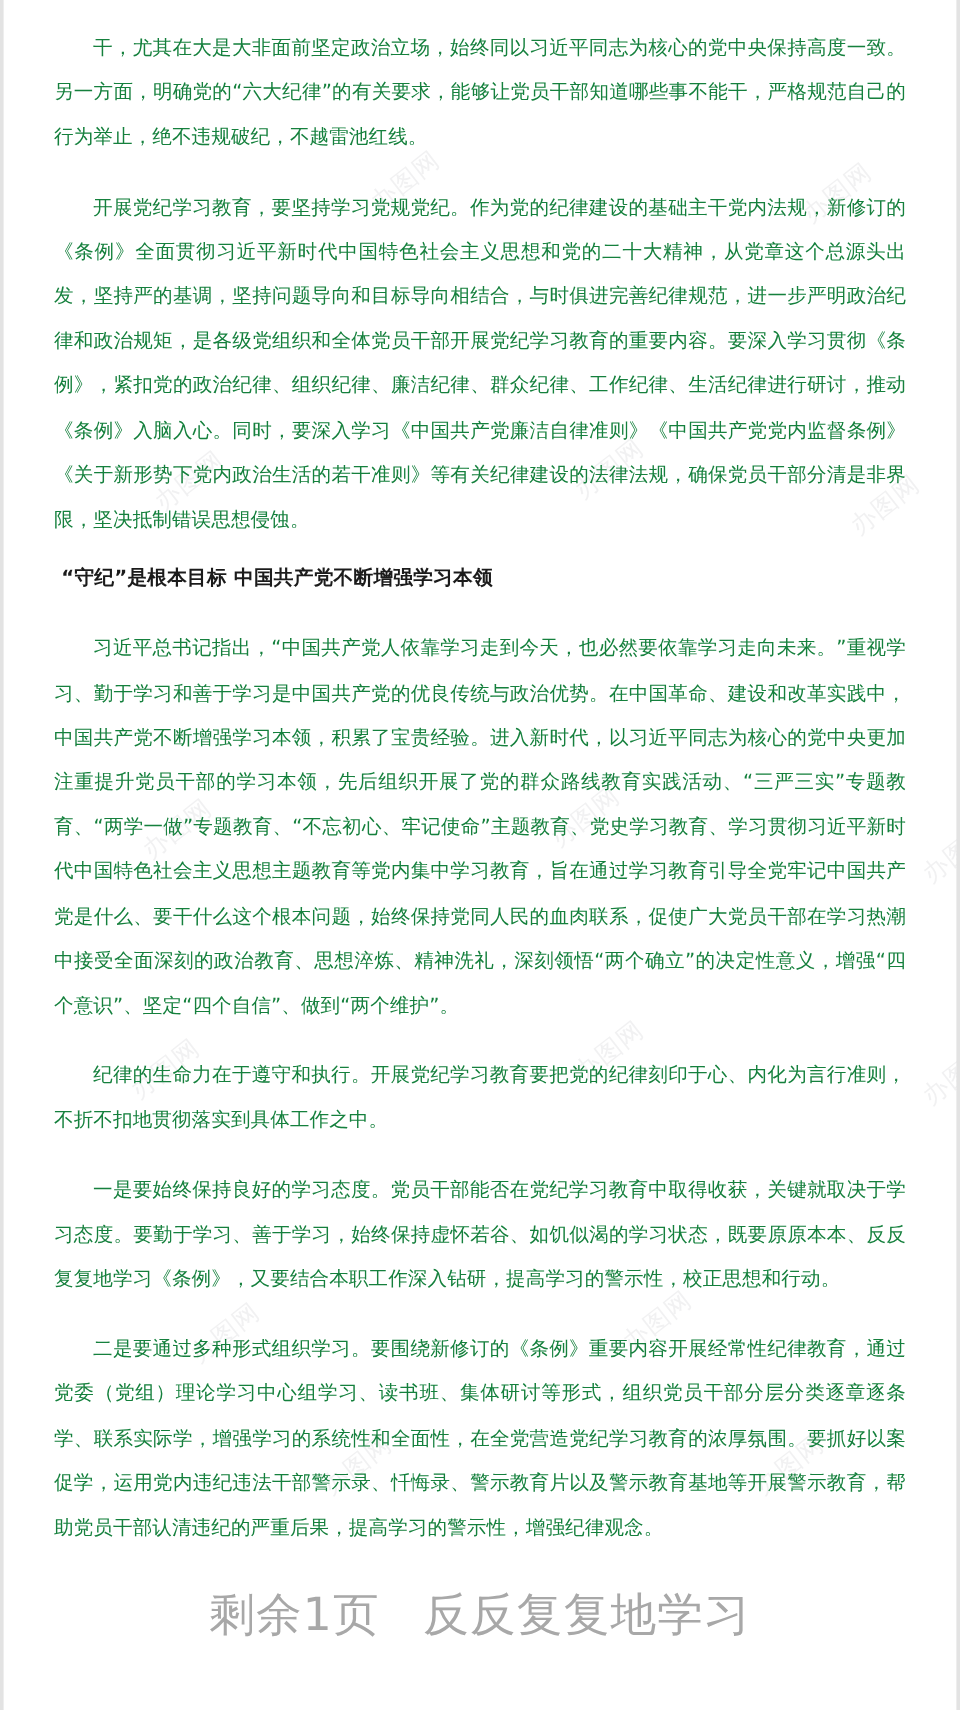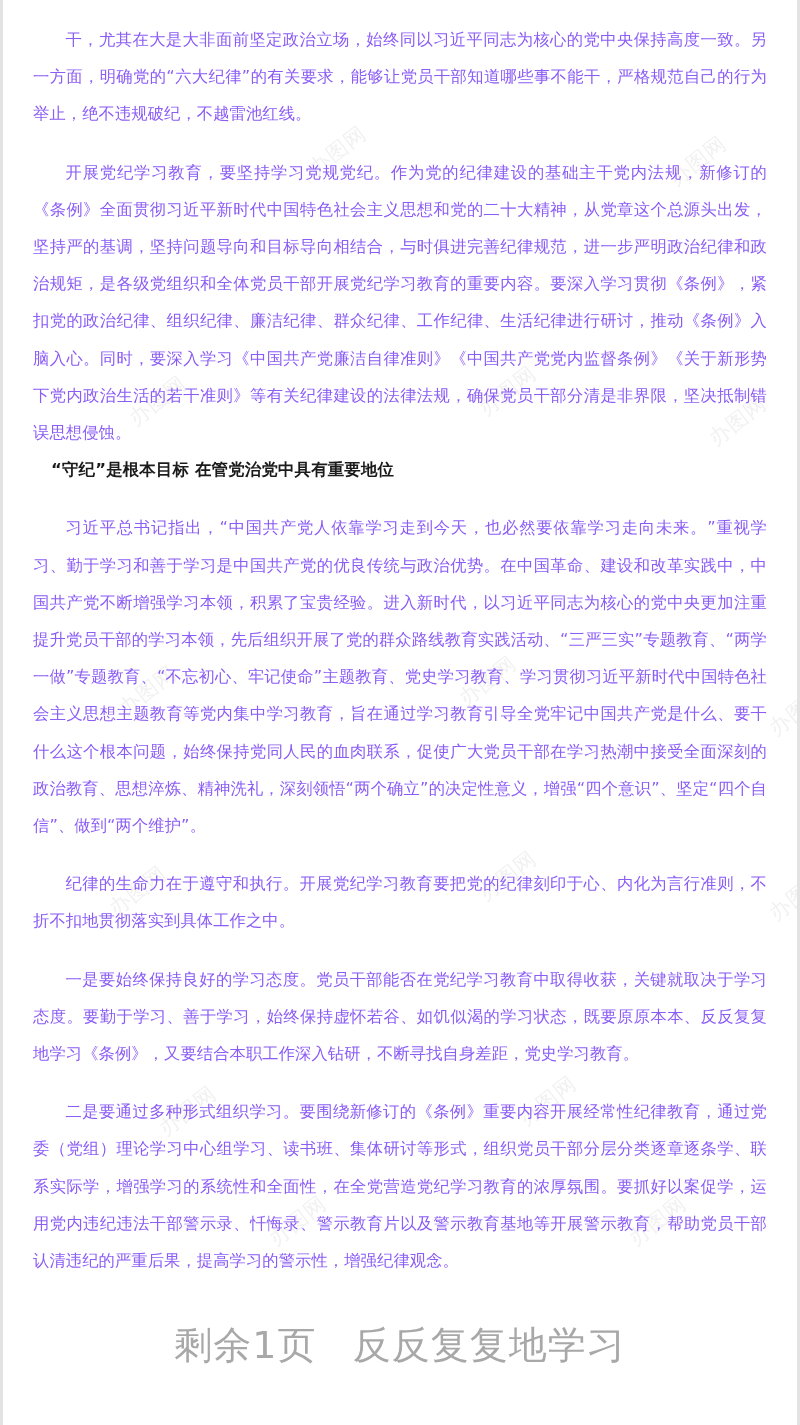--- a/index.html
+++ b/index.html
@@ -45,24 +45,24 @@
 
   
   .doc-body {
     position: absolute;
     left: 0; right: 0; top: 0;
     padding: 0 30px;
     z-index: 2;
   }
 
   .para {
-    margin: 0;
+    margin: 12px;
     font-size: 16.3px;
     line-height: 37.2px;
-    color: #8b5cf6;
+    color: #15803d;
     text-align: justify;
     text-justify: inter-ideograph;
     text-indent: 2em;
     font-weight: 400;
     letter-spacing: 0.1px;
   }
 
   .para-spacer-top { margin-top: 21px; }
 
   .heading {
@@ -117,27 +117,27 @@
       <span class="wm" style="left: 660px; top: 170px;">办图网</span>
     </div>
 
   <div class="doc-body">
 
     <p class="para para-spacer-top">干，尤其在大是大非面前坚定政治立场，始终同以习近平同志为核心的党中央保持高度一致。另一方面，明确党的“六大纪律”的有关要求，能够让党员干部知道哪些事不能干，严格规范自己的行为举止，绝不违规破纪，不越雷池红线。</p>
 
 
     <p class="para para-spacer-top">开展党纪学习教育，要坚持学习党规党纪。作为党的纪律建设的基础主干党内法规，新修订的《条例》全面贯彻习近平新时代中国特色社会主义思想和党的二十大精神，从党章这个总源头出发，坚持严的基调，坚持问题导向和目标导向相结合，与时俱进完善纪律规范，进一步严明政治纪律和政治规矩，是各级党组织和全体党员干部开展党纪学习教育的重要内容。要深入学习贯彻《条例》，紧扣党的政治纪律、组织纪律、廉洁纪律、群众纪律、工作纪律、生活纪律进行研讨，推动《条例》入脑入心。同时，要深入学习《中国共产党廉洁自律准则》《中国共产党党内监督条例》《关于新形势下党内政治生活的若干准则》等有关纪律建设的法律法规，确保党员干部分清是非界限，坚决抵制错误思想侵蚀。</p>
 
-    <h2 class="heading para-spacer-top">“守纪”是根本目标 在管党治党中具有重要地位</h2>
+    <h2 class="heading para-spacer-top">“守纪”是根本目标 中国共产党不断增强学习本领</h2>
 
     <p class="para para-spacer-top">习近平总书记指出，“中国共产党人依靠学习走到今天，也必然要依靠学习走向未来。”重视学习、勤于学习和善于学习是中国共产党的优良传统与政治优势。在中国革命、建设和改革实践中，中国共产党不断增强学习本领，积累了宝贵经验。进入新时代，以习近平同志为核心的党中央更加注重提升党员干部的学习本领，先后组织开展了党的群众路线教育实践活动、“三严三实”专题教育、“两学一做”专题教育、“不忘初心、牢记使命”主题教育、党史学习教育、学习贯彻习近平新时代中国特色社会主义思想主题教育等党内集中学习教育，旨在通过学习教育引导全党牢记中国共产党是什么、要干什么这个根本问题，始终保持党同人民的血肉联系，促使广大党员干部在学习热潮中接受全面深刻的政治教育、思想淬炼、精神洗礼，深刻领悟“两个确立”的决定性意义，增强“四个意识”、坚定“四个自信”、做到“两个维护”。</p>
 
     <p class="para para-spacer-top">纪律的生命力在于遵守和执行。开展党纪学习教育要把党的纪律刻印于心、内化为言行准则，不折不扣地贯彻落实到具体工作之中。</p>
 
-    <p class="para para-spacer-top">一是要始终保持良好的学习态度。党员干部能否在党纪学习教育中取得收获，关键就取决于学习态度。要勤于学习、善于学习，始终保持虚怀若谷、如饥似渴的学习状态，既要原原本本、反反复复地学习《条例》，又要结合本职工作深入钻研，不断寻找自身差距，党史学习教育。</p>
+    <p class="para para-spacer-top">一是要始终保持良好的学习态度。党员干部能否在党纪学习教育中取得收获，关键就取决于学习态度。要勤于学习、善于学习，始终保持虚怀若谷、如饥似渴的学习状态，既要原原本本、反反复复地学习《条例》，又要结合本职工作深入钻研，提高学习的警示性，校正思想和行动。</p>
 
     <p class="para para-spacer-top">二是要通过多种形式组织学习。要围绕新修订的《条例》重要内容开展经常性纪律教育，通过党委（党组）理论学习中心组学习、读书班、集体研讨等形式，组织党员干部分层分类逐章逐条学、联系实际学，增强学习的系统性和全面性，在全党营造党纪学习教育的浓厚氛围。要抓好以案促学，运用党内违纪违法干部警示录、忏悔录、警示教育片以及警示教育基地等开展警示教育，帮助党员干部认清违纪的严重后果，提高学习的警示性，增强纪律观念。</p>
 
   </div>
 
   <div class="footer-cta">
     <span class="footer-cta-text">剩余1页</span>
     <span class="footer-gap"></span>
     <span class="footer-cta-text">反反复复地学习</span>
   </div>

